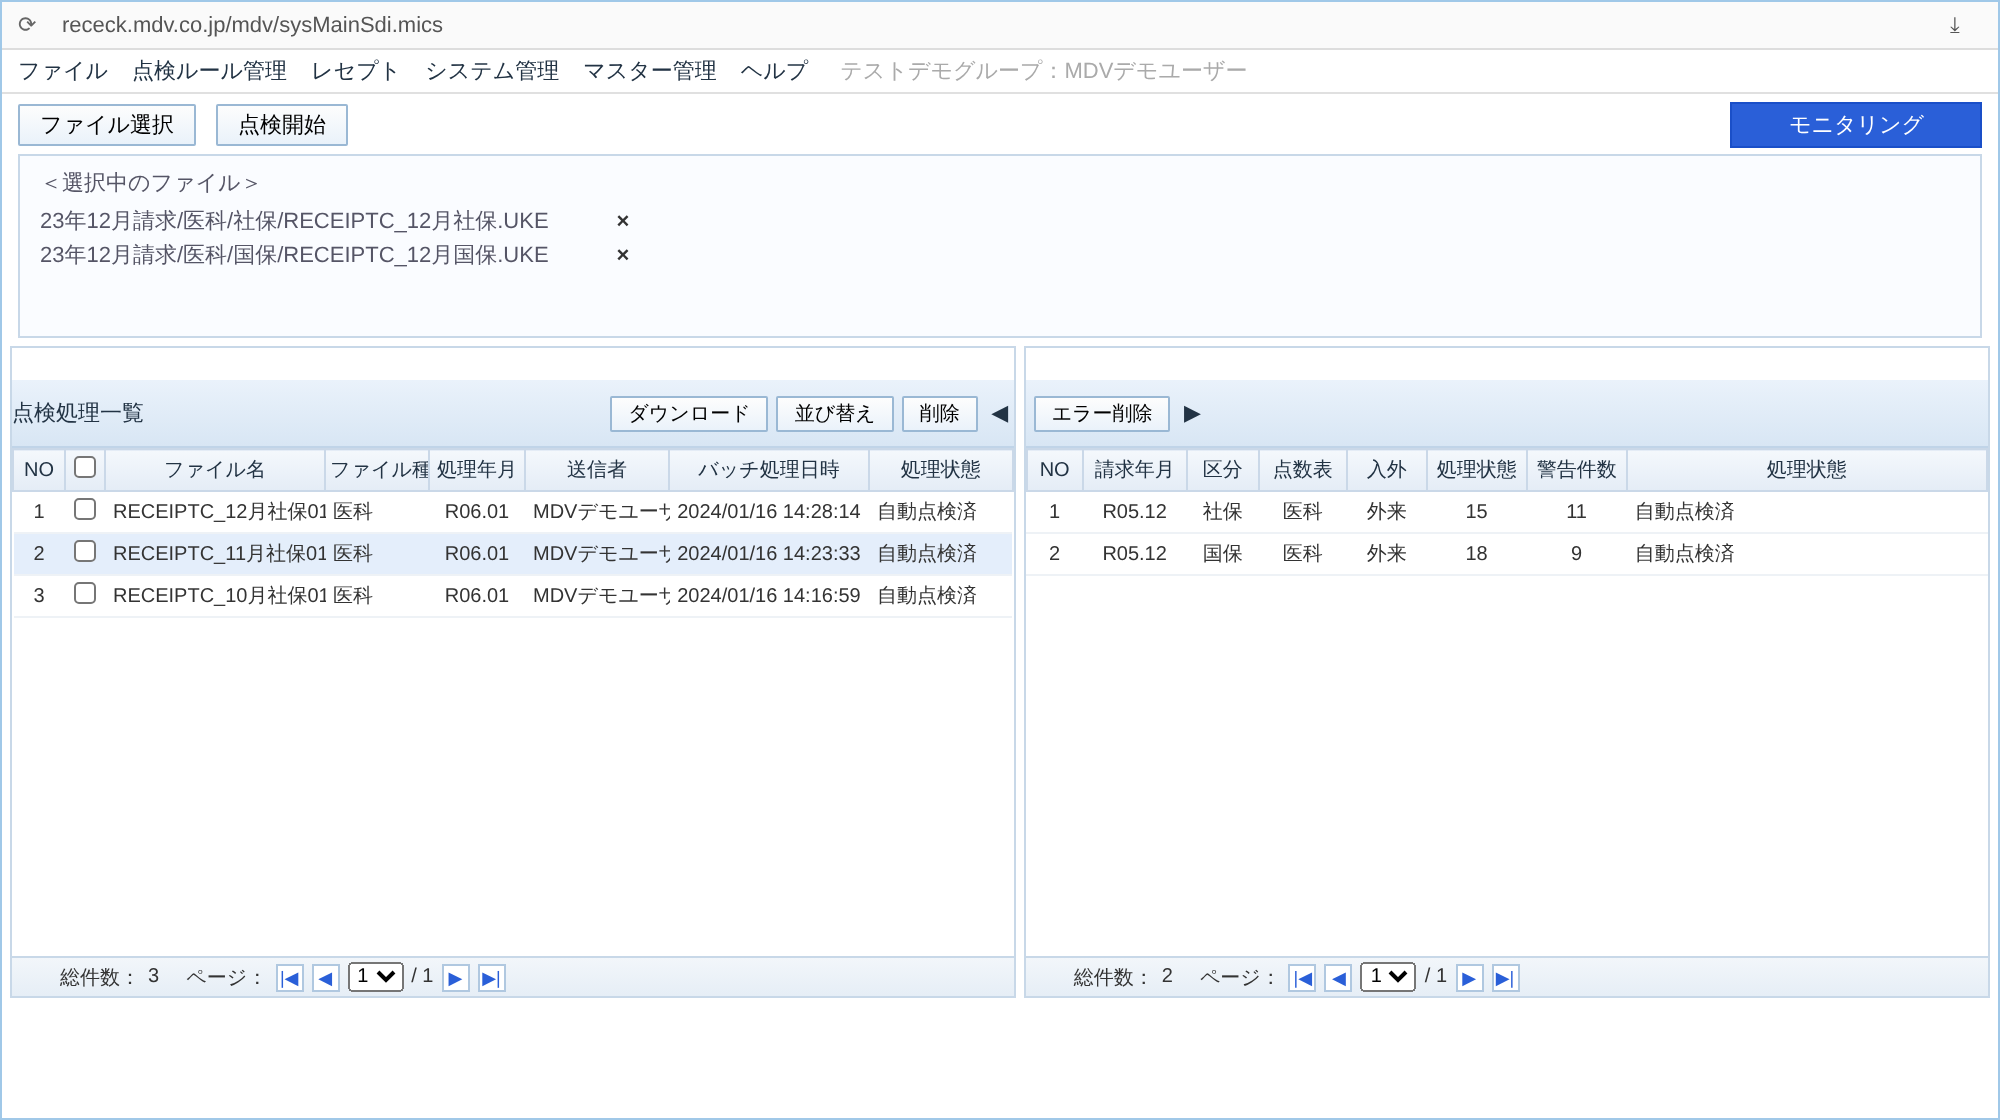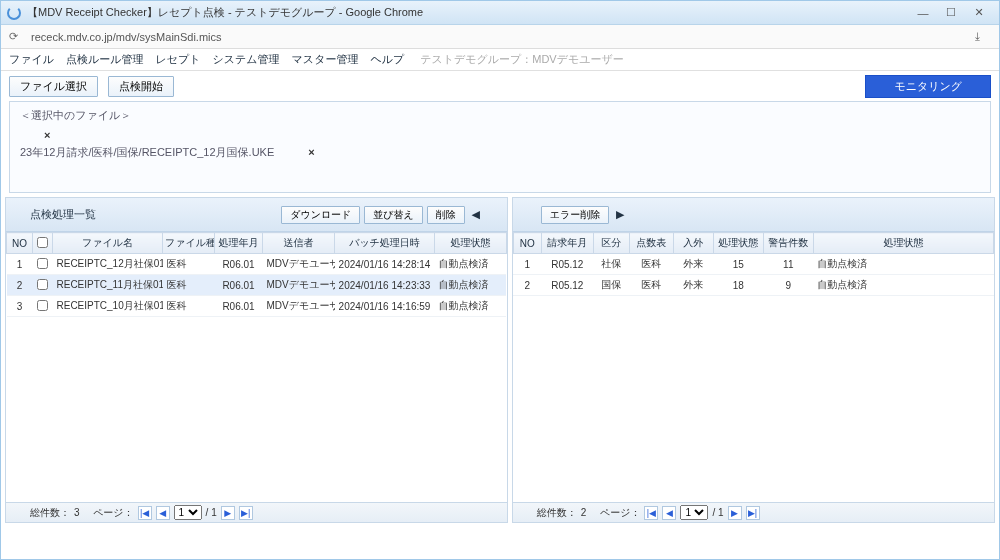--- a/index.html
+++ b/index.html
@@ -20,47 +20,40 @@
 .btn { border: 1px solid #9ab8d4; background: linear-gradient(#fdfdfd,#eaf2fa); padding: 2px 10px; font-size: 11px; cursor: pointer; border-radius: 1px; }
 .btn-primary { background: #2a5fd8; color: #fff; border: 1px solid #1a4fc8; padding: 3px 28px; margin-left: auto; font-size: 11px; cursor: pointer; }
 .filebox { margin: 0 8px 4px 8px; border: 1px solid #c8d8e8; background: #fafcff; padding: 6px 10px; height: 92px; font-size: 11px; }
 .filebox .caption { color: #556; margin-bottom: 4px; }
 .file-row { display: flex; align-items: center; gap: 10px; color: #556; line-height: 1.5; }
 .file-row .x { margin-left: 24px; color: #333; cursor: pointer; font-weight: bold; }
 .panels { display: flex; height: 326px; margin: 0 2px; }
 .panel { display: flex; flex-direction: column; border: 1px solid #c8d8e8; margin: 0 2px; }
 .panel.left { flex: 1.02; }
 .panel.right { flex: 0.98; }
-.panel-hdr { height: 34px; background: linear-gradient(#eaf2fb,#d8e6f4); border-bottom: 1px solid #c0d4e8; display: flex; align-items: center; padding: 0 24px; font-size: 11px; }
+.panel-hdr { height: 34px; background: linear-gradient(#eaf2fb,#d8e6f4); border-bottom: 1px solid #c0d4e8; display: flex; align-items: center; padding: 0 0; font-size: 11px; margin-top: 16px; }
 .panel-hdr .ptitle { flex: 1; color: #234; }
 .panel-hdr .btn { padding: 1px 8px; font-size: 10px; margin-left: 4px; }
 .panel-hdr .arrow { width: 14px; text-align: center; color: #234; cursor: pointer; margin-left: 4px; }
 .grid { flex: 1; overflow: auto; }
 .grid table { width: 100%; border-collapse: collapse; table-layout: fixed; }
 .grid th { background: linear-gradient(#f4f8fc,#e4ecf6); border: 1px solid #cad8e8; font-weight: normal; font-size: 10px; padding: 3px 2px; color: #234; text-align: center; white-space: nowrap; overflow: hidden; }
 .grid td { border-bottom: 1px solid #eef2f6; padding: 3px 4px; font-size: 10px; text-align: center; white-space: nowrap; overflow: hidden; }
 .grid td.l { text-align: left; }
 .grid tr.sel td { background: #e4eefb; }
 .pager { height: 20px; border-top: 1px solid #c8d8e8; background: linear-gradient(#f2f6fa,#e6eef6); display: flex; align-items: center; padding: 0 24px; font-size: 10px; gap: 4px; }
 .pager select { font-size: 10px; height: 15px; }
 .pager .nav { color: #2a5fd8; cursor: pointer; border: 1px solid #b0c8e0; background: #fff; width: 14px; height: 14px; display: inline-flex; align-items: center; justify-content: center; font-size: 9px; }
 input[type=checkbox] { width: 11px; height: 11px; }
 </style>
 </head>
 <body>
 
 <div class="window">
 
-  <div class="titlebar">
-    <div class="favicon"></div>
-    <div class="title">【MDV Receipt Checker】レセプト点検 - テストデモグループ - Google Chrome</div>
-    <div class="win-btn">―</div>
-    <div class="win-btn">☐</div>
-    <div class="win-btn">✕</div>
-  </div>
 
   <div class="addrbar">
     <div class="reload">⟳</div>
     <div class="url">receck.mdv.co.jp/mdv/sysMainSdi.mics</div>
     <div class="dl">⤓</div>
   </div>
 
   <div class="menubar">
     <span class="menu-item">ファイル</span>
     <span class="menu-item">点検ルール管理</span>
@@ -73,20 +66,21 @@
 
   <div class="toolbar">
     <button class="btn">ファイル選択</button>
     <button class="btn">点検開始</button>
     <button class="btn-primary">モニタリング</button>
   </div>
 
   <div class="filebox">
     <div class="caption">＜選択中のファイル＞</div>
     <div class="file-row">
+      <span>23年12月請求/医科/社保/RECEIPTC_12月社保.UKE</span>
       <span class="x">×</span>
     </div>
     <div class="file-row">
       <span>23年12月請求/医科/国保/RECEIPTC_12月国保.UKE</span>
       <span class="x">×</span>
     </div>
   </div>
 
   <div class="panels">
 

